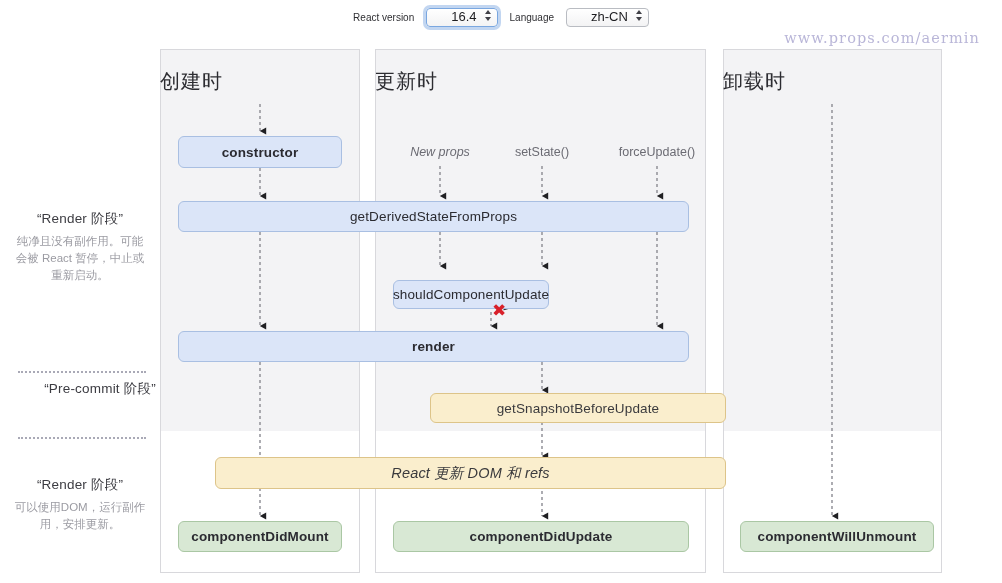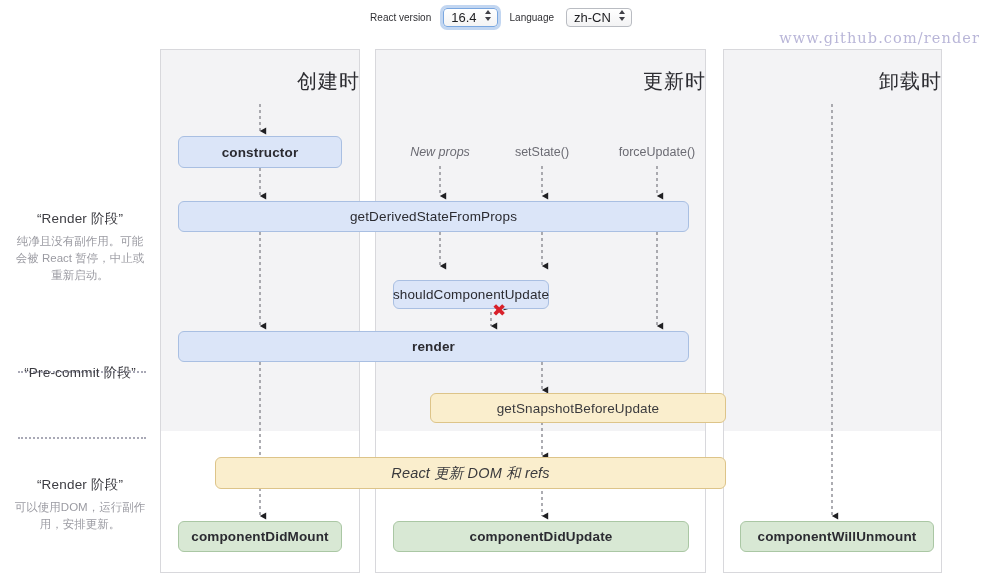--- a/index.html
+++ b/index.html
@@ -25,25 +25,26 @@
     display: flex;
     align-items: center;
     justify-content: center;
     gap: 12px;
     font-size: 13px;
     color: #333;
   }
   .ctl-label { color: #2f2f33; font-size: 10px; }
   .select-box {
     display: inline-flex;
+    align-items: center;
     gap: 7px;
     border: 1px solid #b9bcc2;
     border-radius: 4px;
     background: linear-gradient(#ffffff,#f3f3f4);
-    padding: 1px 5px 2px 7px;
+    padding: 1px 5px 2px 24px;
     font-size: 13px;
     color: #1d1d20;
     height: 19px;
     box-sizing: border-box;
   }
   .select-box.focused {
     border-color: #7aa7e0;
     box-shadow: 0 0 0 3px rgba(120,165,225,0.45);
   }
   .stepper {
@@ -101,21 +102,21 @@
     border: 1px solid #d8d8dc;
     background: #ffffff;
   }
   .col-shade {
     position: absolute;
     background: #f3f3f5;
     pointer-events: none;
   }
   .col-head {
     position: absolute;
-    text-align: right;
+    text-align: left;
     font-size: 20px;
     color: #2c2c31;
     letter-spacing: 1px;
   }
 
   
   .node {
     position: absolute;
     box-sizing: border-box;
     border-radius: 6px;
@@ -175,30 +176,30 @@
     <span>zh-CN</span>
     <span class="stepper">
       <svg width="8" height="13" viewBox="0 0 8 13" aria-hidden="true">
         <path d="M4 1 L7 5 L1 5 Z" fill="#404047"></path>
         <path d="M4 12 L7 8 L1 8 Z" fill="#404047"></path>
       </svg>
     </span>
   </span>
 </div>
 
-<div id="watermark">www.github.com/render</div>
+<div id="watermark">www.props.com/aermin</div>
 
 <div class="phase" style="top:210px;">
   <div class="phase-title">“Render 阶段”</div>
   <div class="phase-desc">纯净且没有副作用。可能会被 React 暂停，中止或重新启动。</div>
 </div>
 
 <div class="dotline" style="top:371px;"></div>
 
-<div class="phase" style="top:364px;">
+<div class="phase" style="top:380px;padding-left:20px;">
   <div class="phase-title">“Pre-commit 阶段”</div>
 </div>
 
 <div class="dotline" style="top:437px;"></div>
 
 <div class="phase" style="top:476px;">
   <div class="phase-title">“Render 阶段”</div>
   <div class="phase-desc">可以使用DOM，运行副作用，安排更新。</div>
 </div>
 

